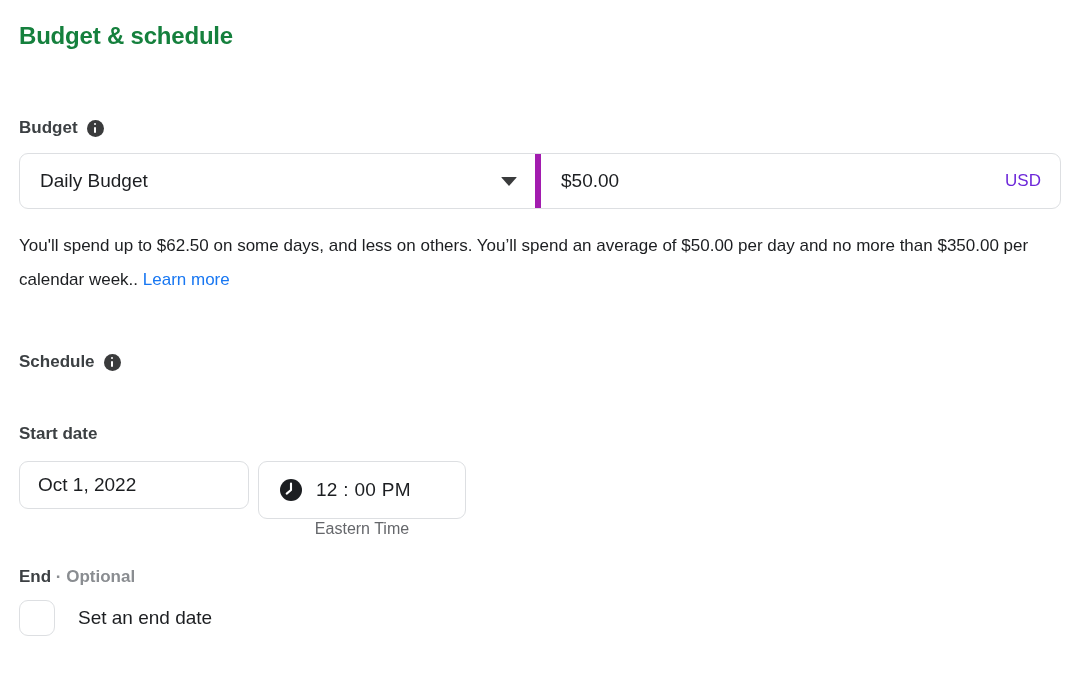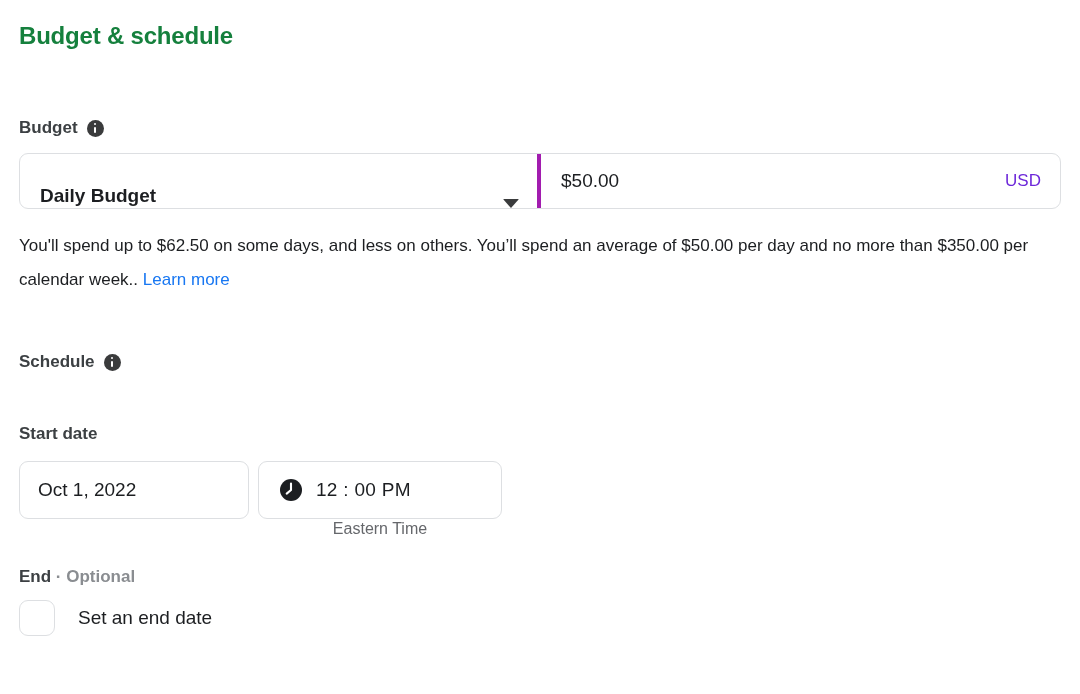--- a/index.html
+++ b/index.html
@@ -95,27 +95,26 @@
     align-items: stretch;
     height: 56px;
     border: 1px solid #dddfe2;
     border-radius: 9px;
     background: #ffffff;
     box-sizing: border-box;
   }
   .budget-select {
     flex: 0 0 521px;
     display: flex;
-    align-items: flex-end;
+    align-items: center;
     justify-content: space-between;
     padding: 0 18px 0 20px;
-    border-right: 4px solid #a21caf;
-    box-sizing: border-box;
-    cursor: pointer;
-    font-weight: bold;
+    border-right: 6px solid #a21caf;
+    box-sizing: border-box;
+    cursor: pointer;
   }
   .budget-select-value {
     font-size: 19px;
     color: #1c1e21;
     line-height: 24px;
   }
   .caret-down {
     width: 0;
     height: 0;
     border-left: 8px solid transparent;
@@ -161,42 +160,42 @@
 
   
   .datetime-row {
     margin-top: 16px;
     display: flex;
     align-items: flex-start;
     gap: 9px;
   }
   .date-box {
     width: 230px;
-    height: 58px;
+    height: 48px;
     border: 1px solid #dddfe2;
     border-radius: 9px;
     display: flex;
     align-items: center;
     padding: 12px 18px;
     box-sizing: border-box;
     background: #fff;
     cursor: pointer;
   }
   .date-text {
     font-size: 19px;
     color: #1c1e21;
     line-height: 24px;
   }
   .time-col {
     display: flex;
     flex-direction: column;
     align-items: center;
   }
   .time-box {
-    width: 244px;
+    width: 208px;
     height: 58px;
     border: 1px solid #dddfe2;
     border-radius: 9px;
     display: flex;
     align-items: center;
     gap: 13px;
     padding: 0 20px;
     box-sizing: border-box;
     background: #fff;
     cursor: pointer;

